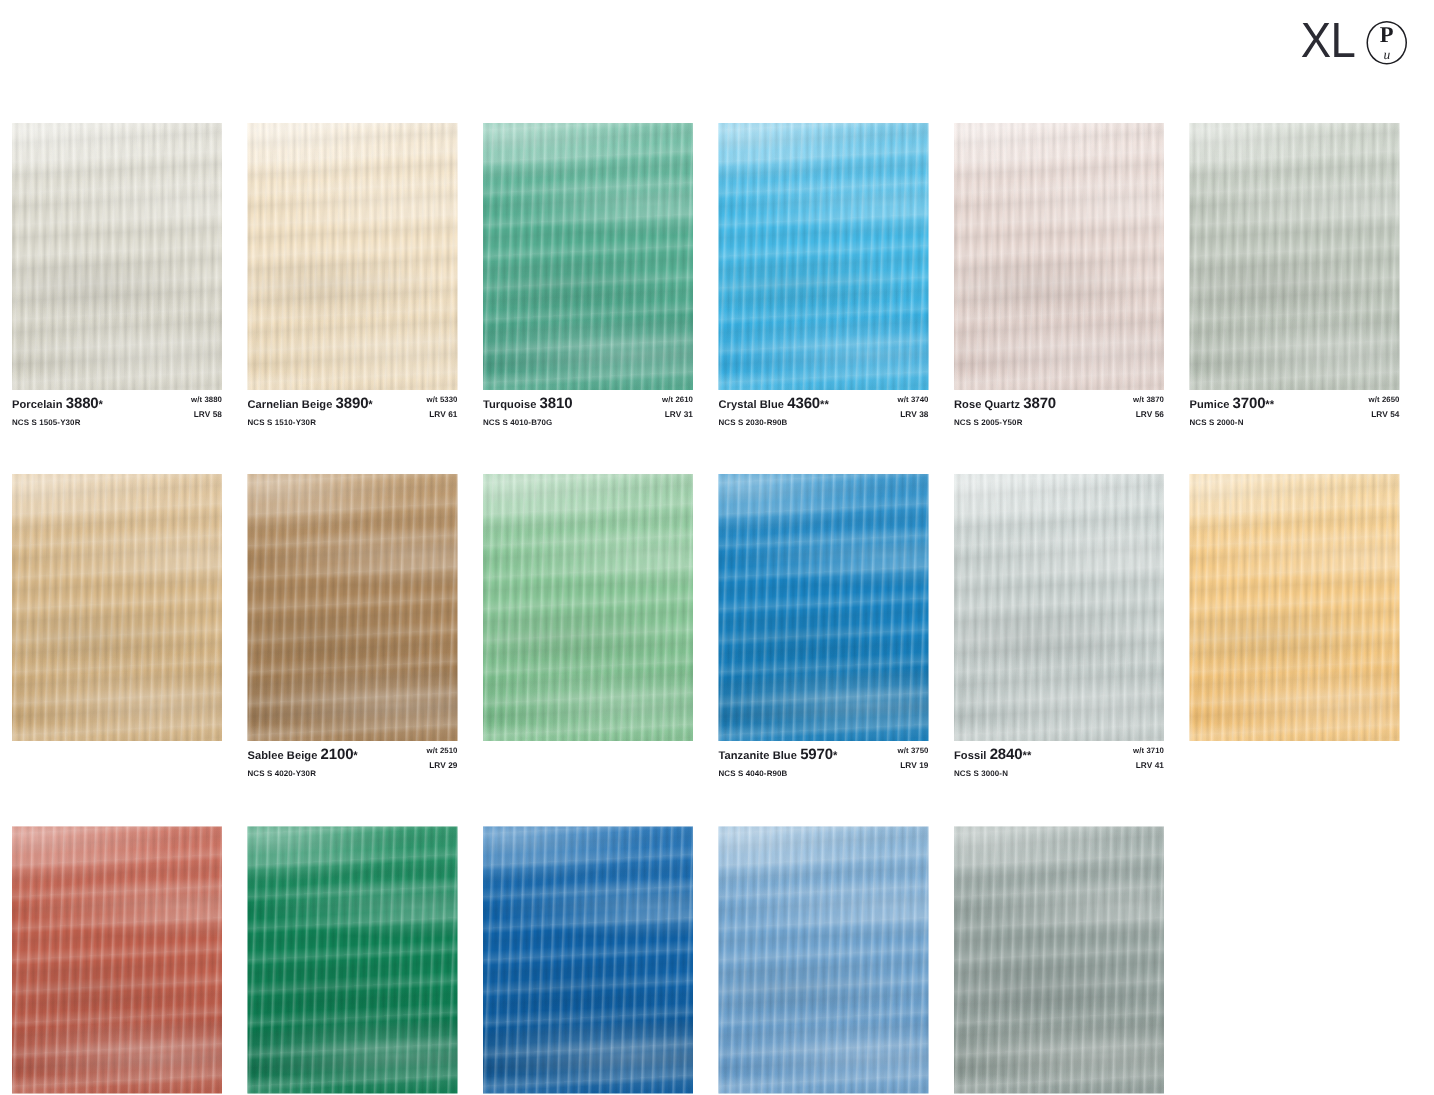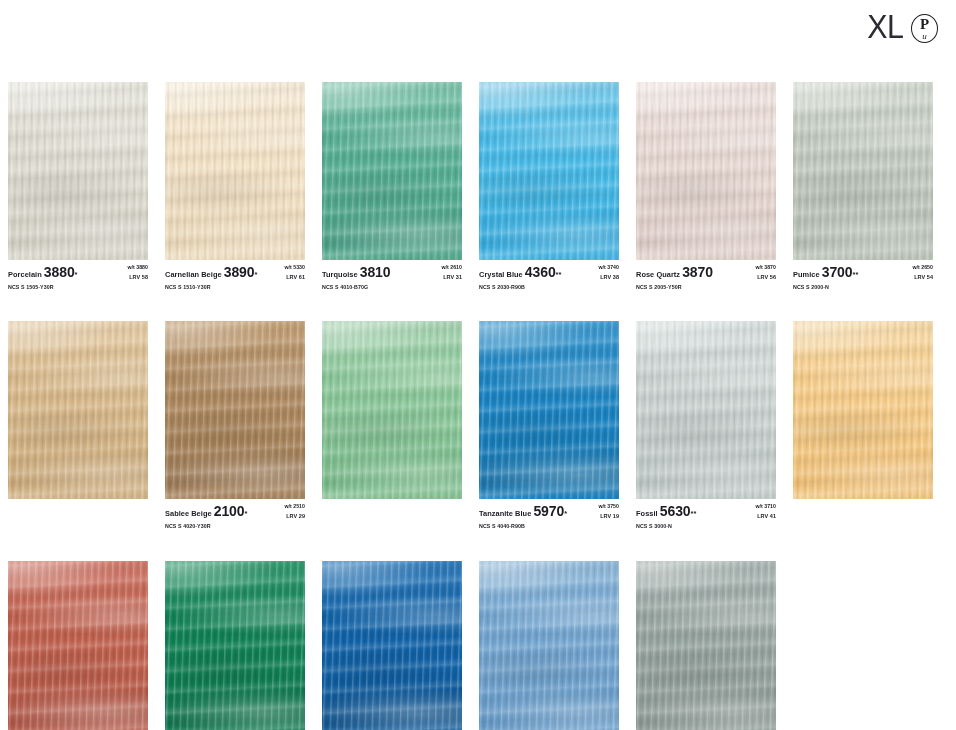--- a/index.html
+++ b/index.html
@@ -163,21 +163,21 @@
   .label-left { min-width: 0; }
 
   .sw-name {
     font-size: 7.4px;
     font-weight: 700;
     line-height: 1.25;
     white-space: nowrap;
     letter-spacing: 0.05px;
   }
   .sw-name .code {
-    font-size: 14px;
+    font-size: 10px;
     font-weight: 700;
     letter-spacing: -0.1px;
   }
   .sw-name .star {
     font-size: 7.5px;
     font-weight: 700;
   }
 
   .sw-ncs {
     font-size: 5.3px;
@@ -388,21 +388,21 @@
       </div>
       <div class="swatch-card">
         <div class="swatch-chip" style="background: linear-gradient(178deg, rgb(226, 233, 232) 0%, rgb(205, 214, 212) 30%, rgb(205, 214, 212) 62%, rgb(186, 197, 195) 88%, rgb(205, 214, 212) 100%);">
           <div class="tex tex-a"></div>
           <div class="tex tex-b"></div>
           <div class="tex tex-c"></div>
           <div class="tex tex-d"></div>
         </div>
         <div class="swatch-label">
           <div class="label-left">
-            <div class="sw-name">Fossil <span class="code">5630</span><span class="star">**</span></div>
+            <div class="sw-name">Fossil <span class="code">2840</span><span class="star">**</span></div>
             <div class="sw-ncs">NCS S 3000-N</div>
           </div>
           <div class="label-right">
             <div class="sw-wt">w/t 3710</div>
             <div class="sw-lrv">LRV 41</div>
           </div>
         </div>
       </div>
       <div class="swatch-card">
         <div class="swatch-chip" style="background: linear-gradient(178deg, rgb(253, 227, 181) 0%, rgb(251, 208, 139) 30%, rgb(251, 208, 139) 62%, rgb(242, 189, 108) 88%, rgb(251, 208, 139) 100%);">

